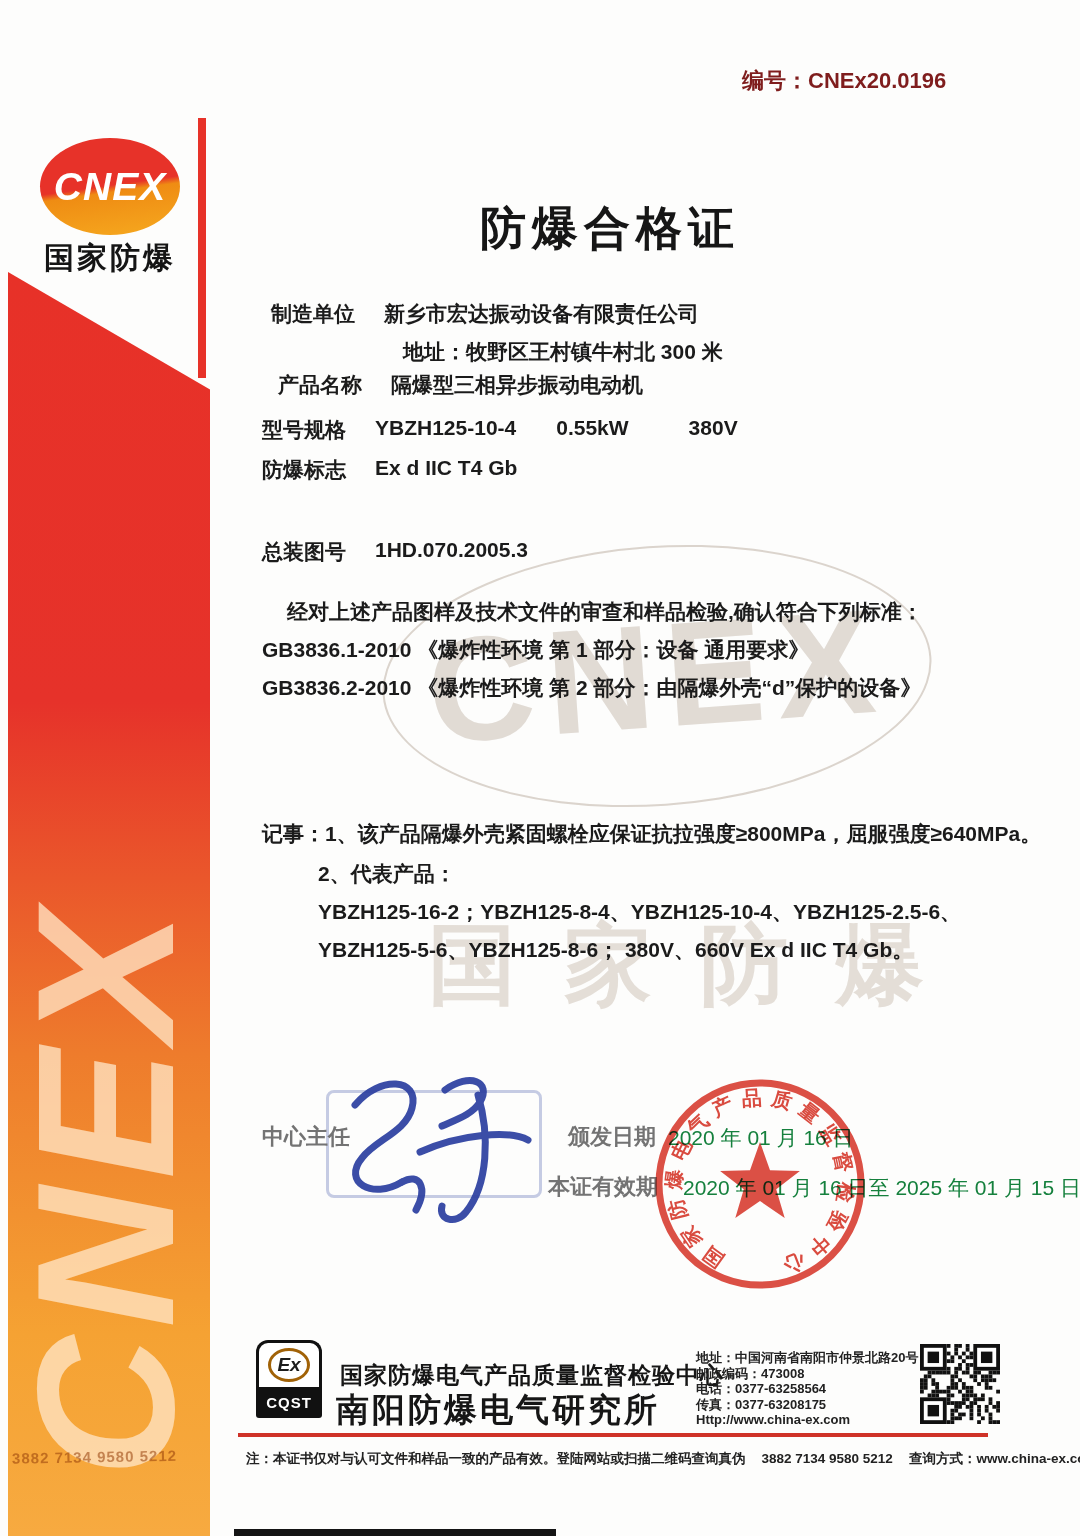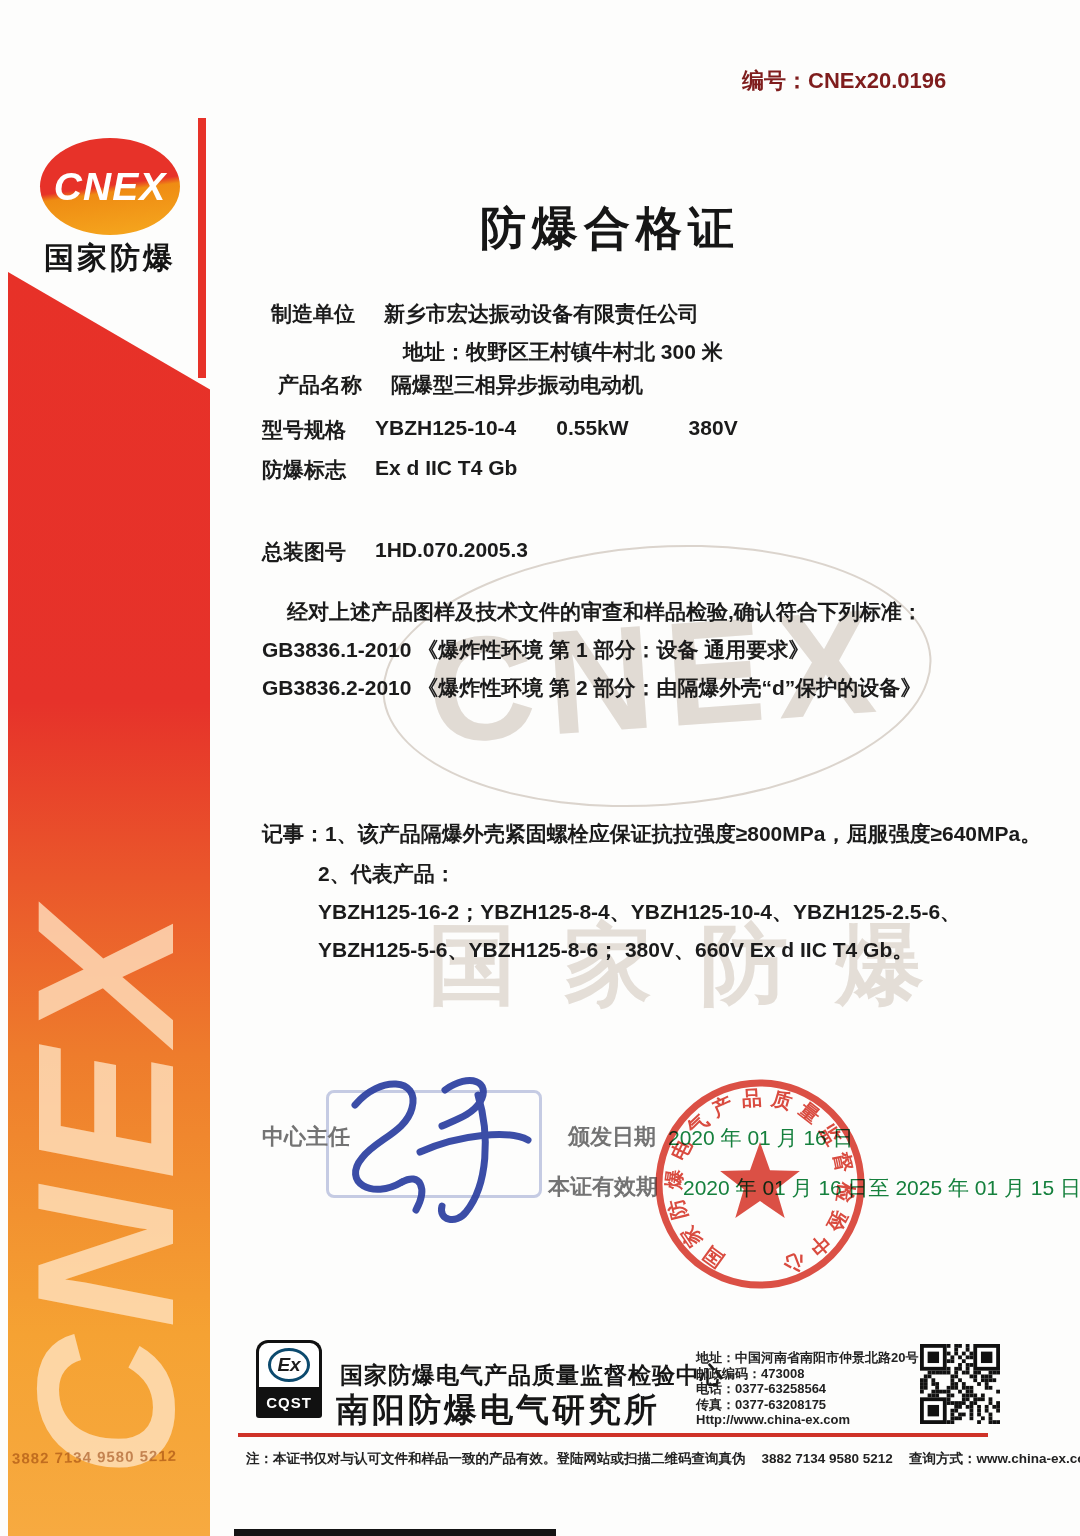--- a/index.html
+++ b/index.html
@@ -68,21 +68,21 @@
   .lbl22 { font-size:22px; font-weight:bold; color:#737373; white-space:nowrap; }
   .val22 { font-size:21px; font-weight:normal; color:#15803d; white-space:nowrap; }
   .sig-box { left:326px; top:1090px; width:216px; height:108px; border:3px solid rgba(70,90,170,0.3); border-radius:8px; }
 
   
   .excqst { left:256px; top:1340px; width:66px; height:78px; }
   .excqst .top {
     height:47px; background:#fff; border:3px solid #111; border-bottom:none;
     border-radius:12px 12px 0 0; display:flex; align-items:center; justify-content:center;
   }
-  .excqst .top .exball { width:42px; height:34px; border:3px solid #0c4a6e; border-radius:50%;
+  .excqst .top .exball { width:42px; height:34px; border:3px solid #a16207; border-radius:50%;
     display:flex; align-items:center; justify-content:center; font-size:19px; font-weight:bold; font-style:italic; }
   .excqst .bot { height:31px; background:#111; color:#fff; border-radius:0 0 3px 3px;
     display:flex; align-items:center; justify-content:center; font-size:15px; font-weight:bold; letter-spacing:1px; }
   .center-name { left:340px; top:1360px; font-size:23px; font-weight:bold; color:#161616; letter-spacing:1px; }
   .institute-name { left:336px; top:1388px; font-size:33px; font-weight:bold; color:#161616; letter-spacing:3px; }
   .contact { left:696px; top:1350px; font-size:13px; font-weight:bold; color:#222; line-height:15.5px; }
   .red-divider { left:238px; top:1433px; width:750px; height:4px; background:#cf3228; }
   .foot-note { left:246px; top:1450px; font-size:13.5px; font-weight:bold; color:#222; white-space:nowrap; }
   .foot-note span { margin-right:16px; }
   .black-strip { left:234px; top:1529px; width:322px; height:7px; background:#141414; }

